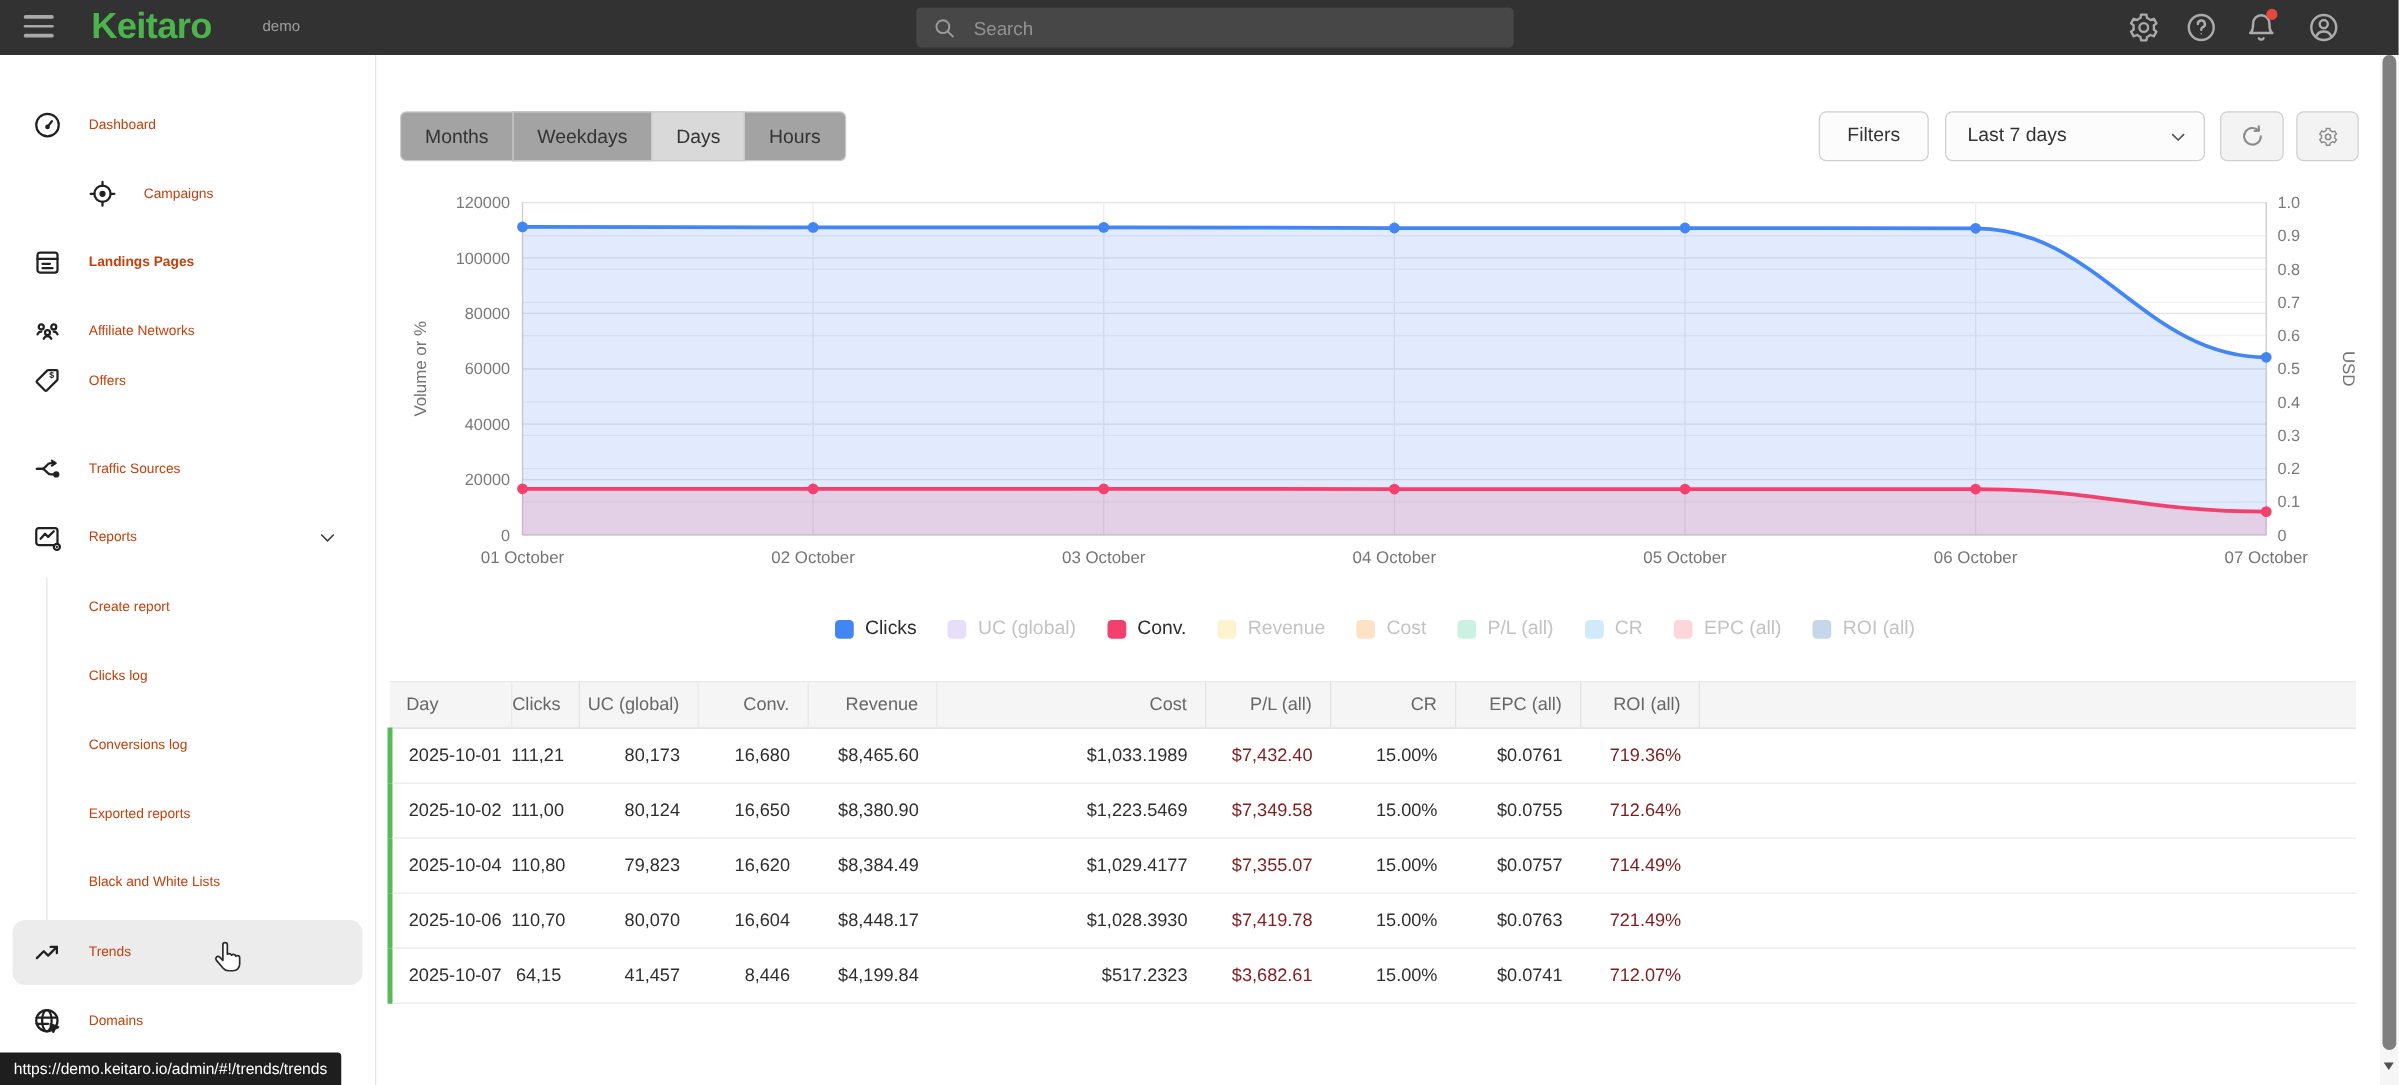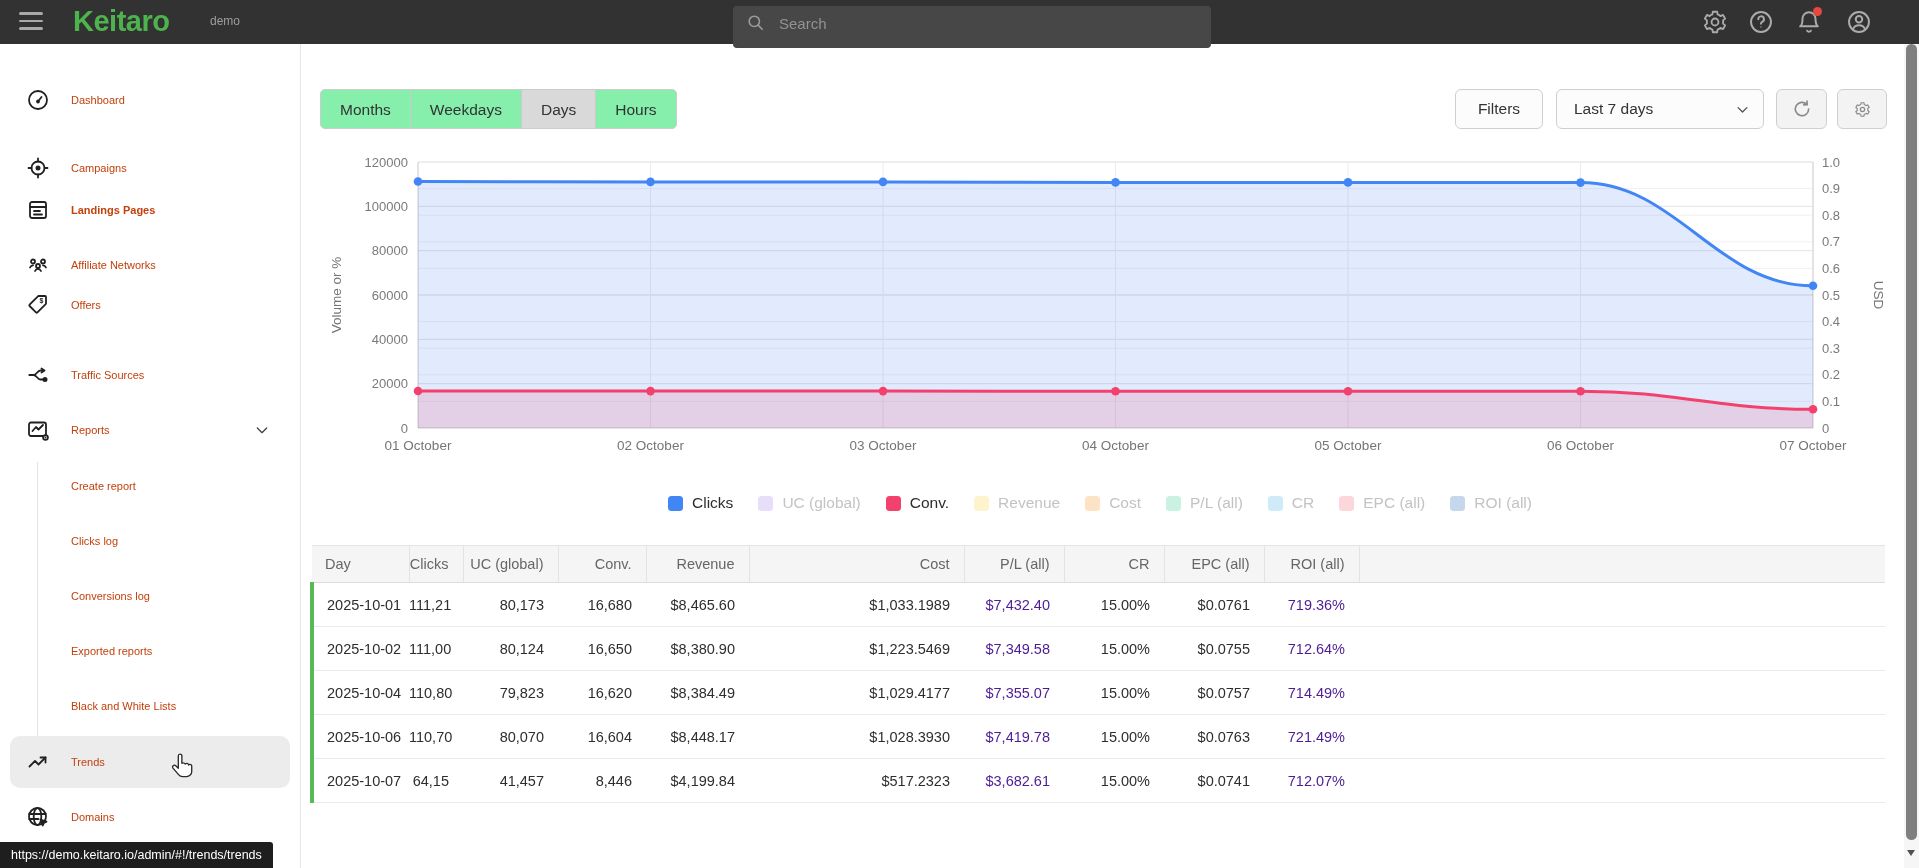--- a/index.html
+++ b/index.html
@@ -6,41 +6,41 @@
   body{width:1919px;height:868px;overflow:hidden;background:#fff;
        font-family:"Liberation Sans","DejaVu Sans",sans-serif;position:relative;}
   .stage{position:absolute;inset:0;width:1919px;height:868px;overflow:hidden;}
 
   
   .topbar{position:absolute;left:0;top:0;width:1919px;height:44px;background:#323232;z-index:40;}
   .hamburger{position:absolute;left:19px;top:12px;width:24px;height:20px;cursor:pointer;}
   .hamburger span{display:block;height:2.5px;background:#a9a9a9;border-radius:2px;margin-bottom:5px;}
   .brand{position:absolute;left:73px;top:5px;font-size:29px;font-weight:bold;color:#4db44d;letter-spacing:-0.5px;}
   .brand-badge{position:absolute;left:210px;top:14px;font-size:12px;color:#9e9e9e;}
-  .search-wrap{position:absolute;left:733px;top:6px;width:478px;height:42px;background:#474747;border-radius:4px;}
+  .search-wrap{position:absolute;left:733px;top:6px;width:478px;height:32px;background:#474747;border-radius:4px;}
   .search-wrap svg{position:absolute;left:13px;top:7px;}
   .search-input{position:absolute;left:44px;top:0;width:420px;height:32px;background:transparent;border:none;outline:none;
                 color:#ddd;font-size:15px;font-family:inherit;}
   .search-input::placeholder{color:#939393;}
   .tb-icon{position:absolute;top:9px;width:26px;height:26px;cursor:pointer;}
   .tb-icon svg{width:26px;height:26px;}
   .bell-dot{position:absolute;right:0px;top:-2px;width:9px;height:9px;border-radius:50%;background:#e5483d;}
 
   
   .sidebar{position:absolute;left:0;top:44px;width:300px;height:824px;background:#fff;border-right:1px solid #e6e6e6;z-index:20;}
   .side-item{position:absolute;left:0;width:300px;height:54px;cursor:pointer;}
   .side-pill{position:absolute;left:10px;top:1px;width:280px;height:52px;background:#ececec;border-radius:10px;}
   .side-ic{position:absolute;left:26px;top:15px;width:24px;height:24px;}
   .side-label{position:absolute;left:71px;top:0;line-height:54px;font-size:11px;color:#c2410c;white-space:nowrap;}
   .side-chevron{position:absolute;left:254px;top:19px;width:16px;height:16px;}
   .submenu-line{position:absolute;left:37px;top:418px;width:1px;height:325px;background:#e3e3e3;}
 
   
   .tabs{position:absolute;left:320px;top:89px;height:40px;display:flex;z-index:5;}
-  .tab{height:40px;line-height:40px;padding:0 19px;font-size:15.5px;color:#333;background:#86efac;
+  .tab{height:40px;line-height:40px;padding:0 19px;font-size:15.5px;color:#333;background:#a3a3a3;
        border:1px solid #cbcbcb;margin-left:-1px;cursor:pointer;box-sizing:border-box;}
   .tab:first-child{border-radius:5px 0 0 5px;margin-left:0;}
   .tab:last-child{border-radius:0 5px 5px 0;}
   .tab.active{background:#d9d9d9;}
   .btn{position:absolute;top:89px;height:40px;box-sizing:border-box;border:1px solid #cfcfcf;border-radius:6px;
        background:#fcfcfc;font-size:15.5px;color:#333;line-height:38px;text-align:center;cursor:pointer;}
   #filters-btn{left:1455px;width:88px;}
   #daterange{left:1556px;width:208px;text-align:left;padding-left:17px;}
   #daterange .chev{position:absolute;right:13px;top:12px;}
   #refresh-btn{left:1776px;width:51px;background:#f3f3f3;}
@@ -63,21 +63,21 @@
   .tablewrap{position:absolute;left:310px;top:545px;width:1577px;z-index:5;}
   table{border-collapse:collapse;table-layout:fixed;width:1575px;}
   th{background:#f5f5f5;height:37px;font-weight:normal;font-size:14.5px;color:#666;
      border-top:1px solid #e4e4e4;border-bottom:1px solid #dcdcdc;border-left:1px solid #e3e3e3;
      text-align:right;padding:0 14px 0 0;white-space:nowrap;overflow:hidden;box-sizing:border-box;}
   th:first-child{text-align:left;padding-left:13px;border-left:none;}
   th.filler{border-left:1px solid #e3e3e3;}
   td{height:44px;border-bottom:1px solid #e9e9e9;font-size:14.5px;color:#2e2e2e;
      text-align:right;padding:0 14px 0 0;white-space:nowrap;overflow:hidden;box-sizing:border-box;}
   td:first-child{text-align:left;padding-left:13px;border-left:4px solid #58b957;}
-  td.green{color:#4c1d95;}
+  td.green{color:#7f1d1d;}
 
   
   .status-tooltip{position:absolute;left:0;top:842px;height:26px;line-height:26px;background:#1e1e1e;color:#fff;
                   font-size:12.5px;padding:0 11px;border-radius:0 3px 0 0;z-index:50;white-space:nowrap;}
   .scrollbar{position:absolute;right:0;top:44px;width:15px;height:824px;background:#f6f6f6;z-index:45;}
   .scroll-thumb{position:absolute;left:2px;top:0px;width:11px;height:796px;background:#7f7f7f;border-radius:6px;}
   .scroll-arrow{position:absolute;left:3px;top:806px;width:0;height:0;border-left:4.5px solid transparent;
                 border-right:4.5px solid transparent;border-top:6px solid #505050;}
   #cursor{position:absolute;left:167px;top:752px;z-index:60;}
 </style>
@@ -206,21 +206,21 @@
     <div class="submenu-line"></div>
     <div id="side-items">
         <div class="side-item" style="top: 29px;">
           <div class="side-ic"><svg viewBox="0 0 24 24" fill="none" stroke="#212121" stroke-width="1.8" stroke-linecap="round" stroke-linejoin="round">
               <circle cx="12" cy="12" r="9"></circle>
               <path d="M12 13.5 15.5 9"></path>
               <circle cx="12" cy="13.5" r="1" fill="#212121"></circle>
             </svg></div>
           <div class="side-label">Dashboard</div>
         </div>
-        <div class="side-item" style="top: 97px;">
+        <div class="side-item" style="top: 84px; margin-left: 44px;">
           <div class="side-ic"><svg viewBox="0 0 24 24" fill="none" stroke="#212121" stroke-width="1.8" stroke-linecap="round" stroke-linejoin="round">
               <circle cx="12" cy="12" r="6.5"></circle>
               <circle cx="12" cy="12" r="1.6" fill="#212121"></circle>
               <path d="M12 2.5v3M12 18.5v3M2.5 12h3M18.5 12h3"></path>
             </svg></div>
           <div class="side-label">Campaigns</div>
         </div>
         <div class="side-item" style="top: 139px; font-weight: bold;">
           <div class="side-ic"><svg viewBox="0 0 24 24" fill="none" stroke="#212121" stroke-width="1.8" stroke-linecap="round" stroke-linejoin="round">
               <rect x="4" y="4" width="16" height="16" rx="2"></rect>

